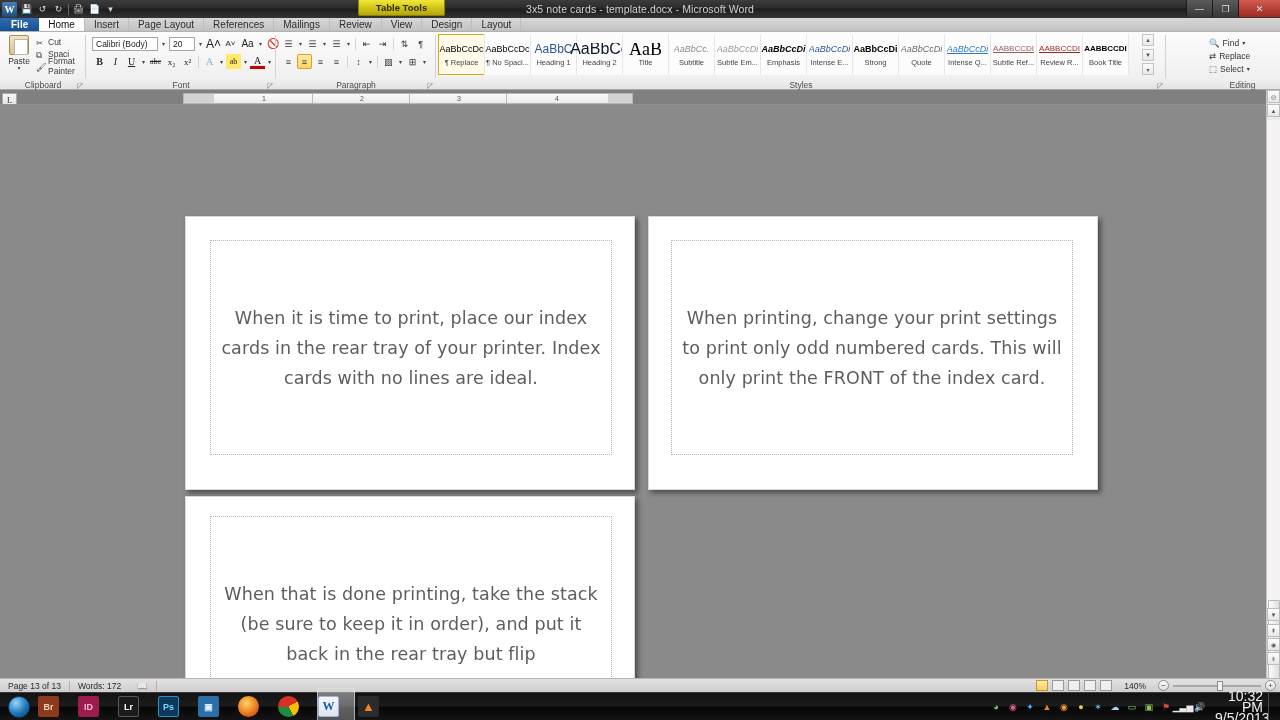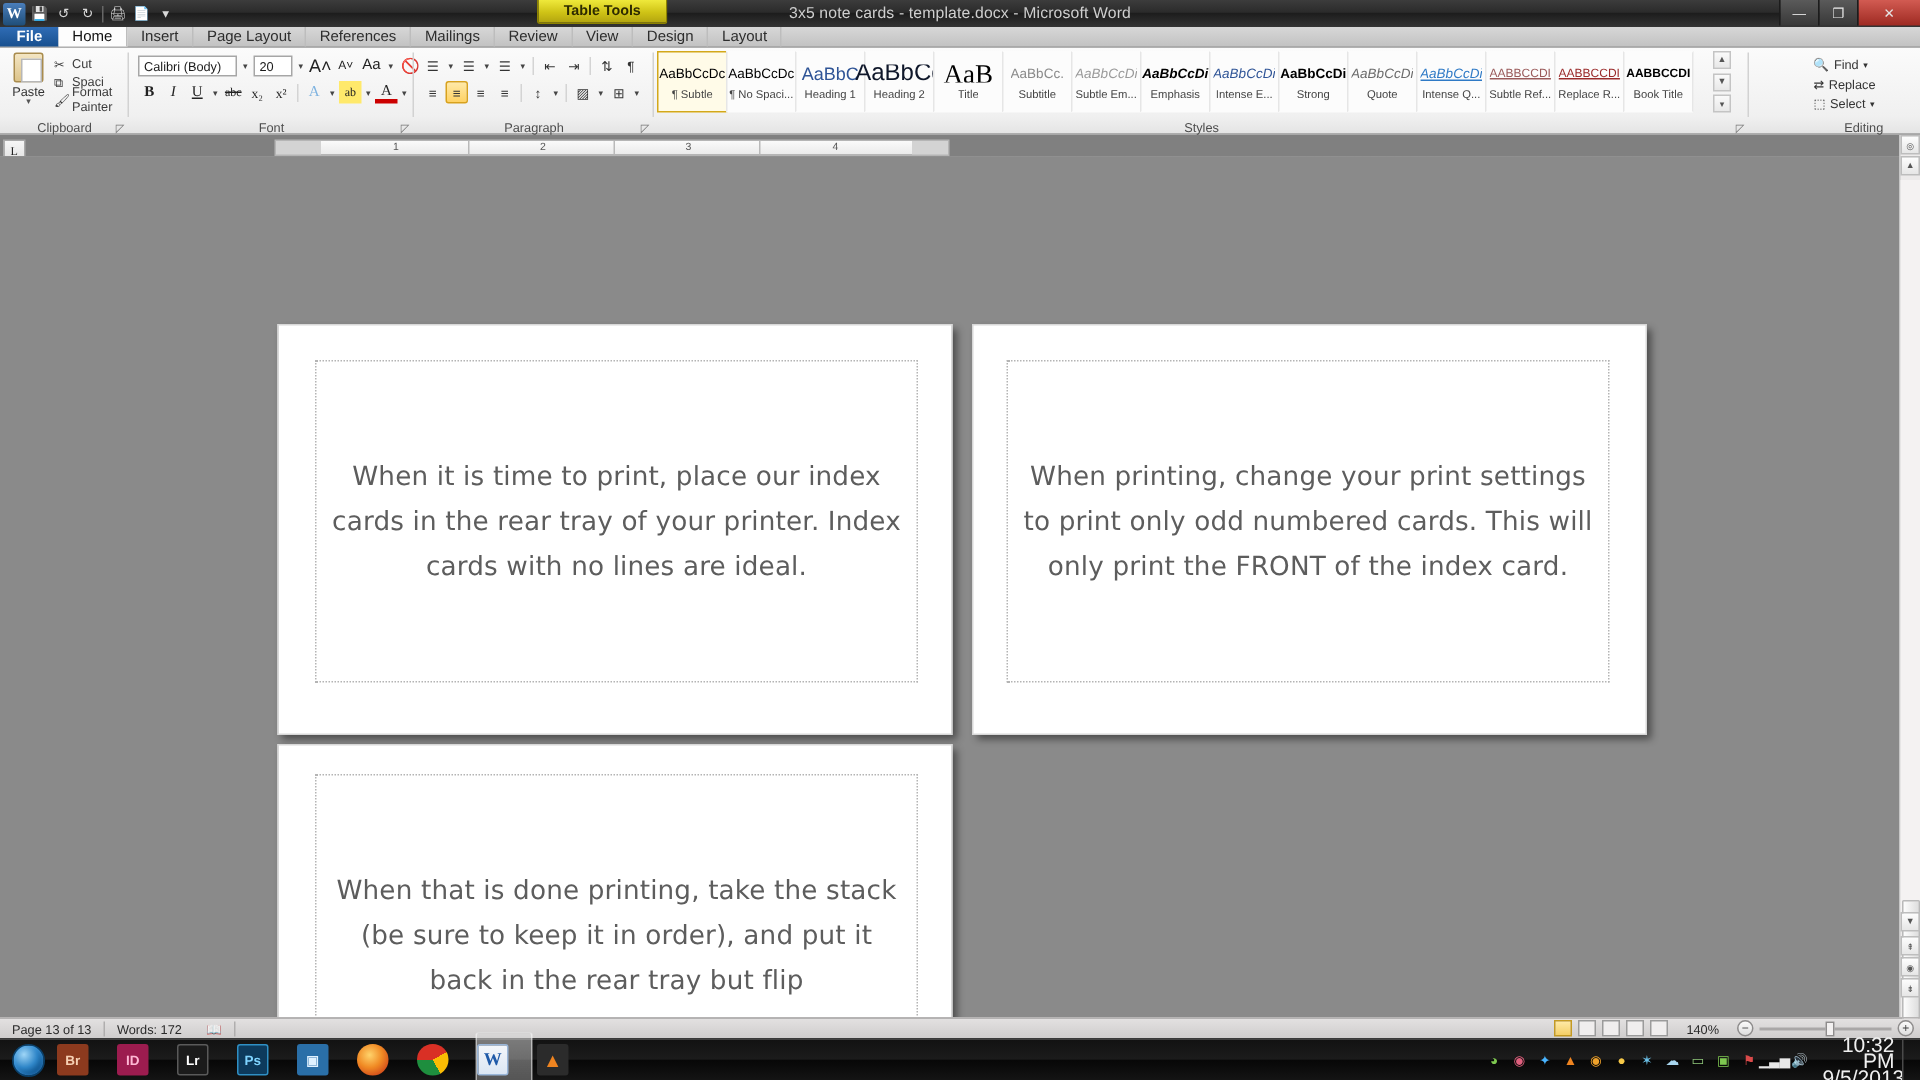--- a/index.html
+++ b/index.html
@@ -414,40 +414,40 @@
       </div>
       <div class="glabel">Paragraph</div>
       <div class="dlg">◸</div>
       <div class="divider"></div>
     </div>
 
     <div class="grp" id="grp-styles">
       <div class="stylegal">
         <div class="sitem sel">
           <div class="prev" style="font-size:9px">AaBbCcDc</div>
-          <div class="nm">¶ Subtle</div>
+          <div class="nm">¶ Replace</div>
         </div>
         <div class="sitem">
           <div class="prev" style="font-size:9px">AaBbCcDc</div>
           <div class="nm">¶ No Spaci...</div>
         </div>
         <div class="sitem">
           <div class="prev" style="font-size:12px;color:#2f5496">AaBbC</div>
           <div class="nm">Heading 1</div>
         </div>
         <div class="sitem">
           <div class="prev" style="font-size:16px;color:#0f172a">AaBbCc</div>
           <div class="nm">Heading 2</div>
         </div>
         <div class="sitem">
           <div class="prev" style="font-size:18px;font-family:'Liberation Serif',serif">AaB</div>
           <div class="nm">Title</div>
         </div>
         <div class="sitem">
-          <div class="prev" style="font-size:9px;color:#8a8a8a">AaBbCc.</div>
+          <div class="prev" style="font-size:9px;font-style:italic;color:#8a8a8a">AaBbCc.</div>
           <div class="nm">Subtitle</div>
         </div>
         <div class="sitem">
           <div class="prev" style="font-size:9px;font-style:italic;color:#9a9a9a">AaBbCcDi</div>
           <div class="nm">Subtle Em...</div>
         </div>
         <div class="sitem">
           <div class="prev" style="font-size:9px;font-style:italic;font-weight:bold">AaBbCcDi</div>
           <div class="nm">Emphasis</div>
         </div>
@@ -466,21 +466,21 @@
         <div class="sitem">
           <div class="prev" style="font-size:9px;font-style:italic;color:#2f7ac6;text-decoration:underline">AaBbCcDi</div>
           <div class="nm">Intense Q...</div>
         </div>
         <div class="sitem">
           <div class="prev" style="font-size:8px;color:#9a5a5a;text-decoration:underline">AABBCCDI</div>
           <div class="nm">Subtle Ref...</div>
         </div>
         <div class="sitem">
           <div class="prev" style="font-size:8px;color:#9a2a2a;text-decoration:underline">AABBCCDI</div>
-          <div class="nm">Replace R...</div>
+          <div class="nm">Review R...</div>
         </div>
         <div class="sitem">
           <div class="prev" style="font-size:8px;font-weight:bold">AABBCCDI</div>
           <div class="nm">Book Title</div>
         </div>
       </div>
       <div class="galscroll">
         <div>▲</div>
         <div>▼</div>
         <div>▾</div>

